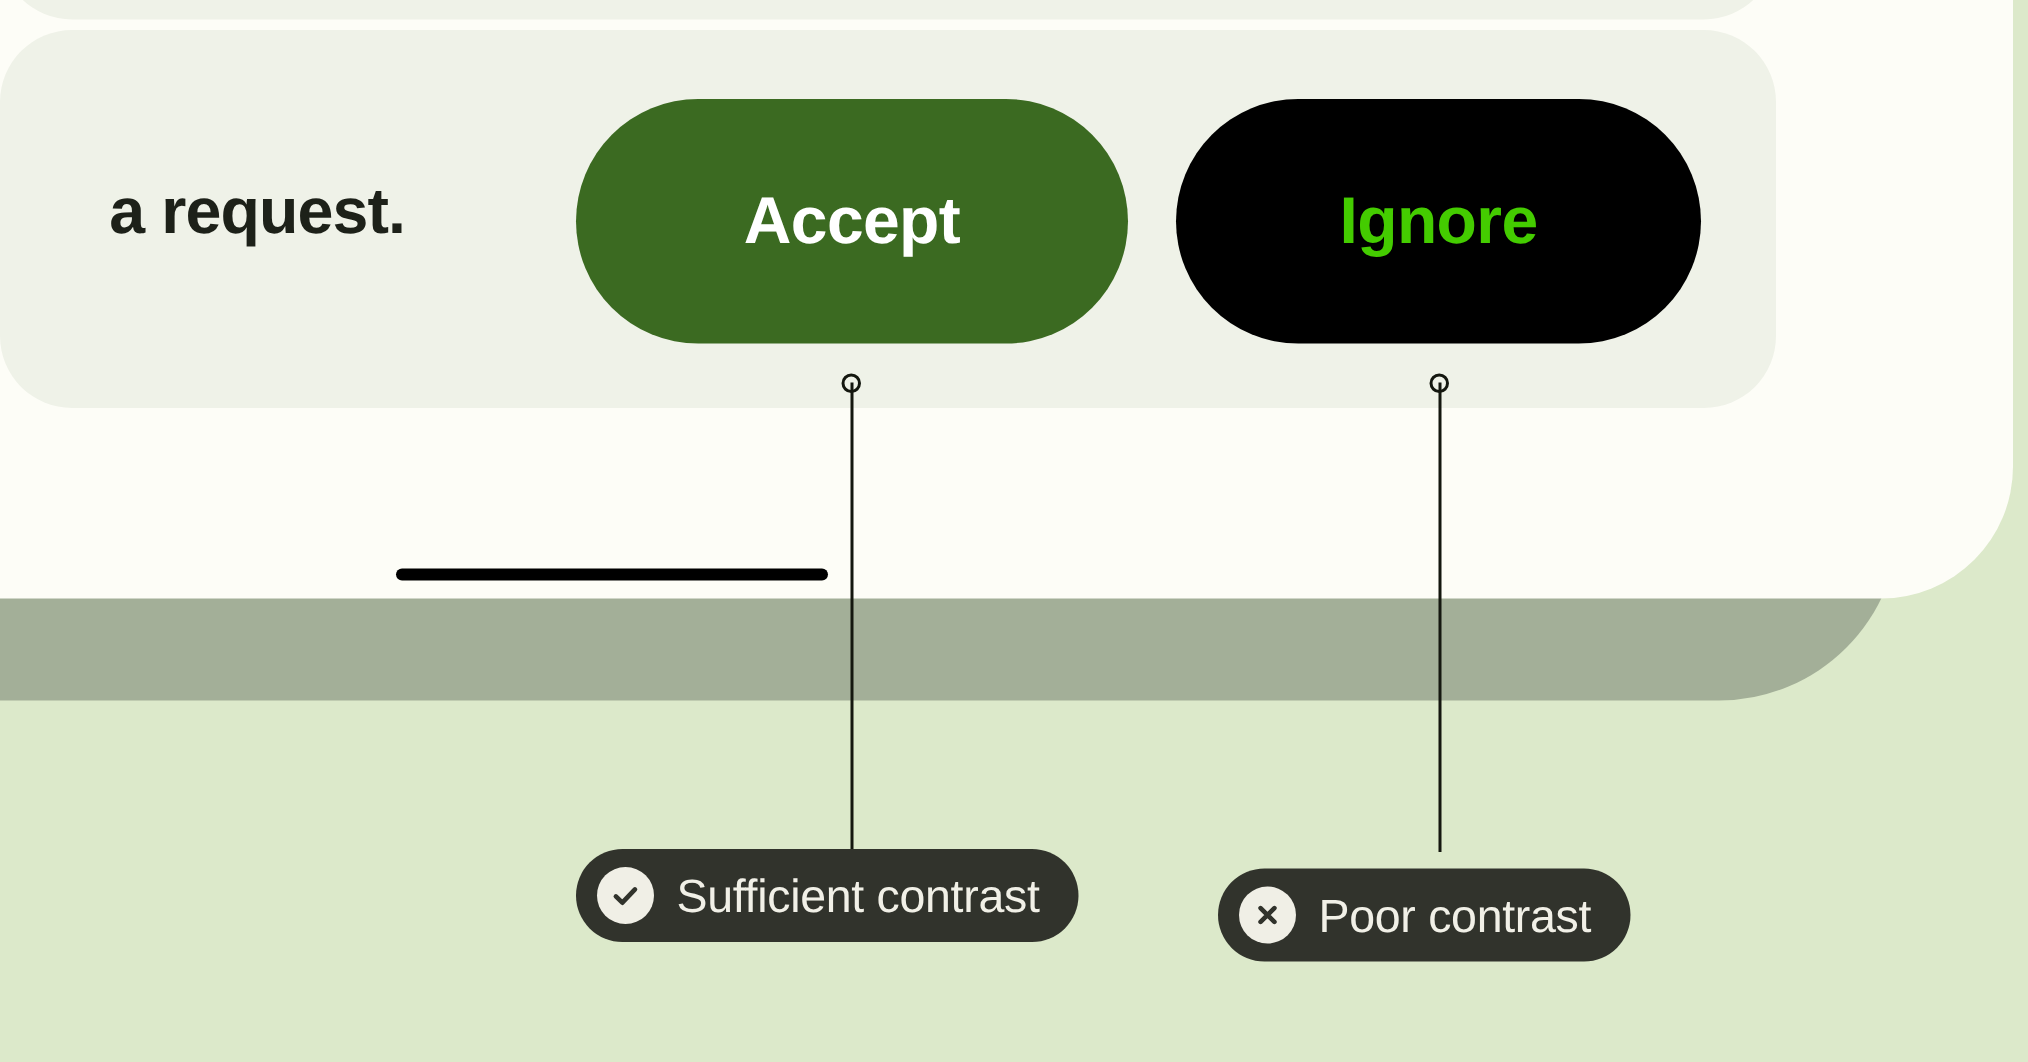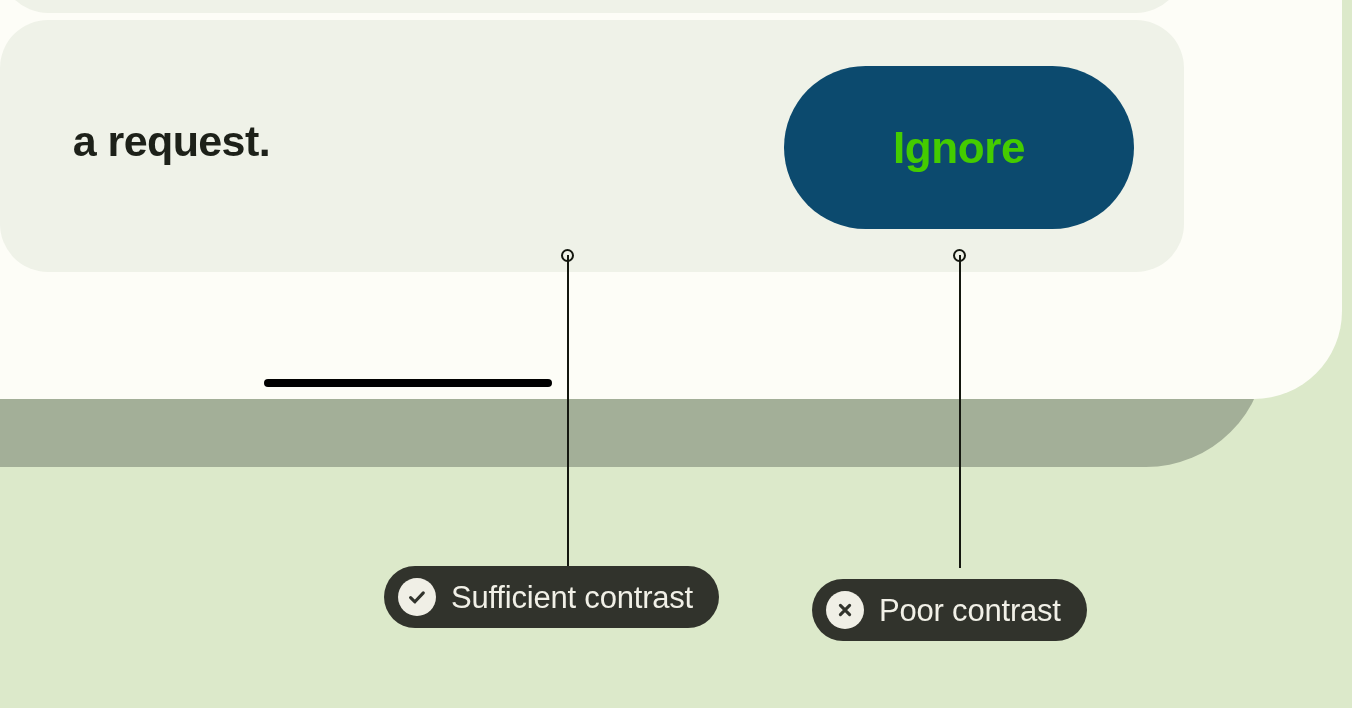--- a/index.html
+++ b/index.html
@@ -113,21 +113,21 @@
     width: 368px;
     height: 163px;
     background: #3b6a21;
     color: #ffffff;
   }
   .btn-ignore {
     left: 1344px;
     top: 614px;
     width: 350px;
     height: 163px;
-    background: #0c4a6e;
+    background: #000000;
     color: #44cc00;
   }
 
   
   .home-indicator {
     position: absolute;
     left: 824px;
     top: 927px;
     width: 288px;
     height: 8px;
@@ -206,20 +206,21 @@
   <div class="device-screen">
     <div class="screen-inner">
 
       <div class="card card-top"></div>
 
       <div class="card card-main">
       </div>
 
       <div class="msg-text">a request.</div>
 
+      <button class="btn btn-accept">Accept</button>
 
       <button class="btn btn-ignore">Ignore</button>
 
       <div class="home-indicator"></div>
 
     </div>
   </div>
 </div>
 
 <div class="annotations">

